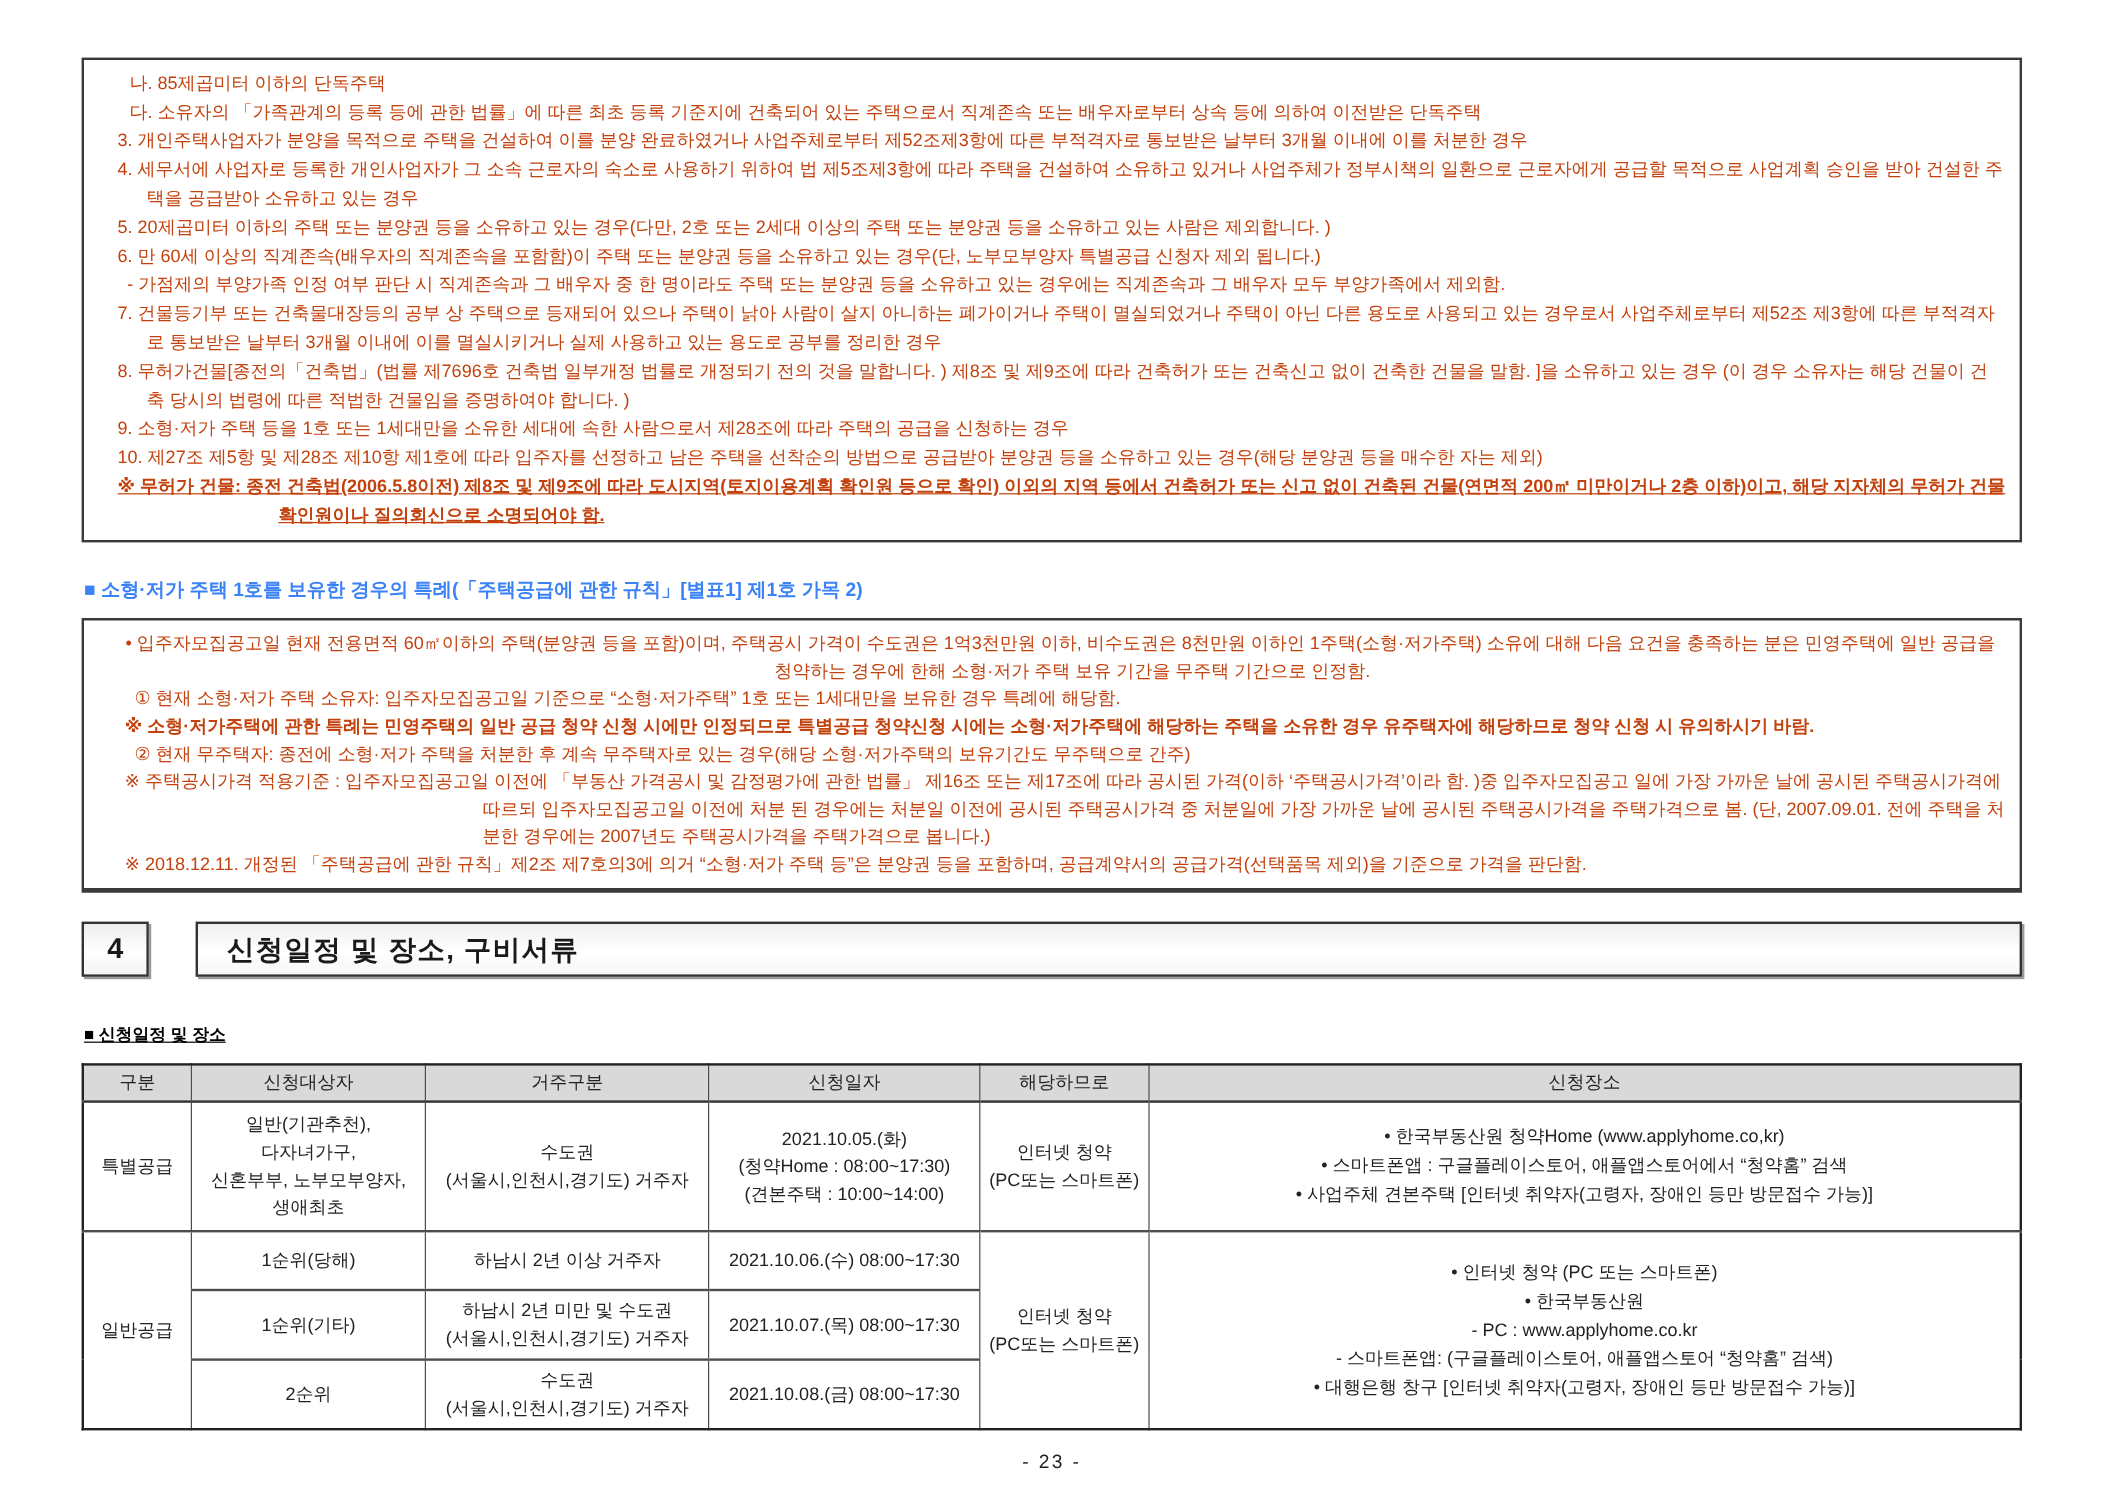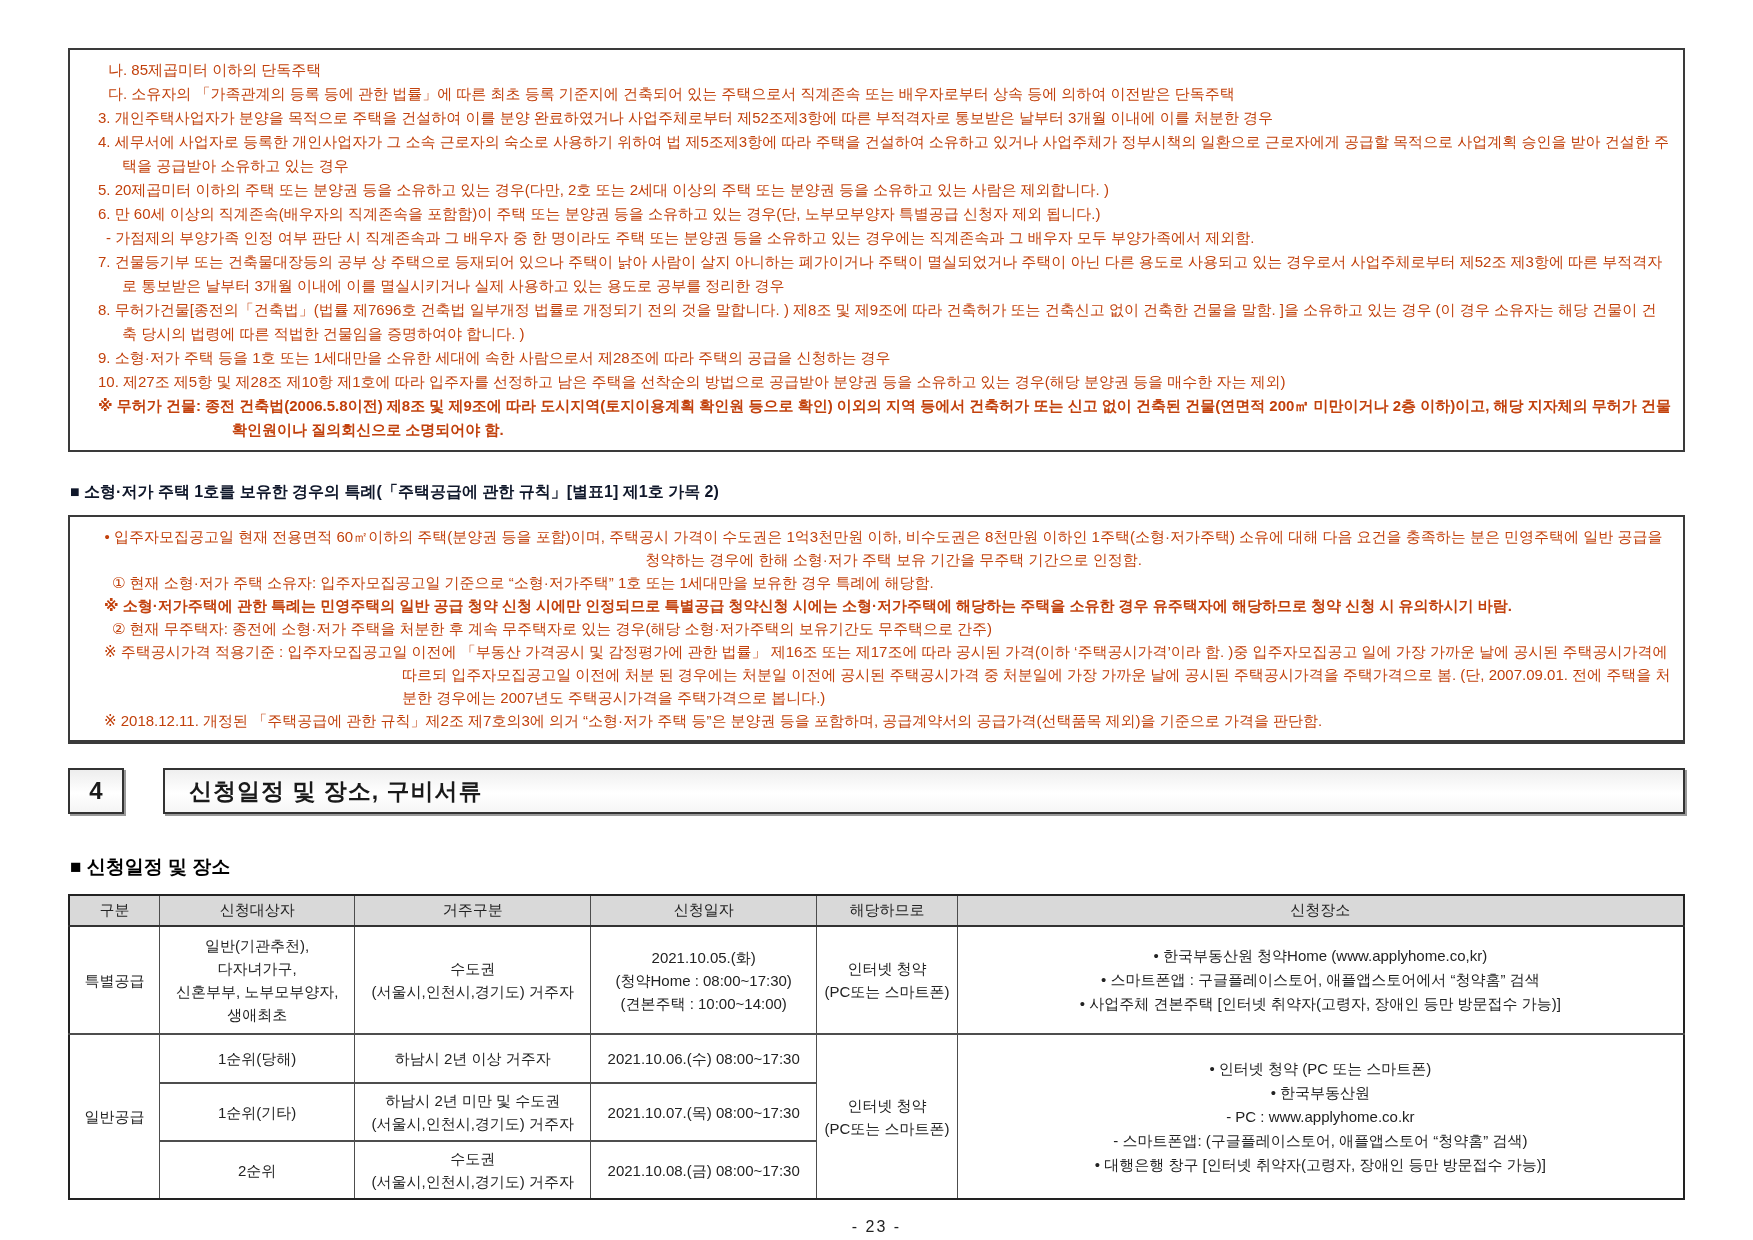--- a/index.html
+++ b/index.html
@@ -7,30 +7,30 @@
   body { font-family:"Liberation Sans","DejaVu Sans",sans-serif; color:#1a1a1a; }
   .page { width:1753px; height:1240px; padding:48px 68px 0 68px; position:relative; }
 
   
   .note-box { border:2px solid #3a3a3a; padding:8px 12px; font-size:15px; line-height:24px; color:#c2410c; }
   .note-box.second { line-height:23px; border-bottom-width:4px; }
   .ln { white-space:normal; }
   .ln.sub   { padding-left:52px; text-indent:-26px; }   
   .ln.num   { padding-left:40px; text-indent:-24px; }   
   .ln.dash  { padding-left:48px; text-indent:-24px; }   
-  .ln.star  { padding-left:150px; text-indent:-134px; font-weight:bold; } 
+  .ln.star  { padding-left:150px; text-indent:-134px; font-weight:bold;text-decoration:underline; } 
   .ln.bullet{ padding-left:34px; text-indent:-20px;text-align:center; }
   .ln.circ  { padding-left:30px; }
   .ln.star2 { padding-left:46px; text-indent:-24px; }
   .ln.star2.bold { font-weight:bold; }
   .ln.star-wide { padding-left:320px; text-indent:-298px; }
 
   
-  .h-exception { margin:30px 0 12px 2px; font-size:16px; font-weight:bold; color:#0f172a; }
-  .h-schedule  { margin:40px 0 14px 2px; font-size:19px; font-weight:bold; color:#000; }
+  .h-exception { margin:30px 0 12px 2px; font-size:16px; font-weight:bold; color:#3b82f6; }
+  .h-schedule  { margin:40px 0 14px 2px; font-size:14px; font-weight:bold; color:#000;text-decoration:underline; }
 
   
   .sec-banner { display:flex; align-items:stretch; margin-top:24px; height:46px; }
   .sec-num { width:56px; border:2px solid #333; background:linear-gradient(180deg,#ededed,#ffffff 55%,#f4f4f4);
              box-shadow:2px 2px 0 #9a9a9a; display:flex; align-items:center; justify-content:center;
              font-size:24px; font-weight:bold; }
   .sec-title { flex:1; margin-left:39px; border:2px solid #333; background:linear-gradient(180deg,#efefef,#ffffff 55%,#f6f6f6);
                box-shadow:2px 2px 0 #9a9a9a; display:flex; align-items:center; padding-left:24px;
                font-size:23px; font-weight:bold; letter-spacing:1px; }
 

